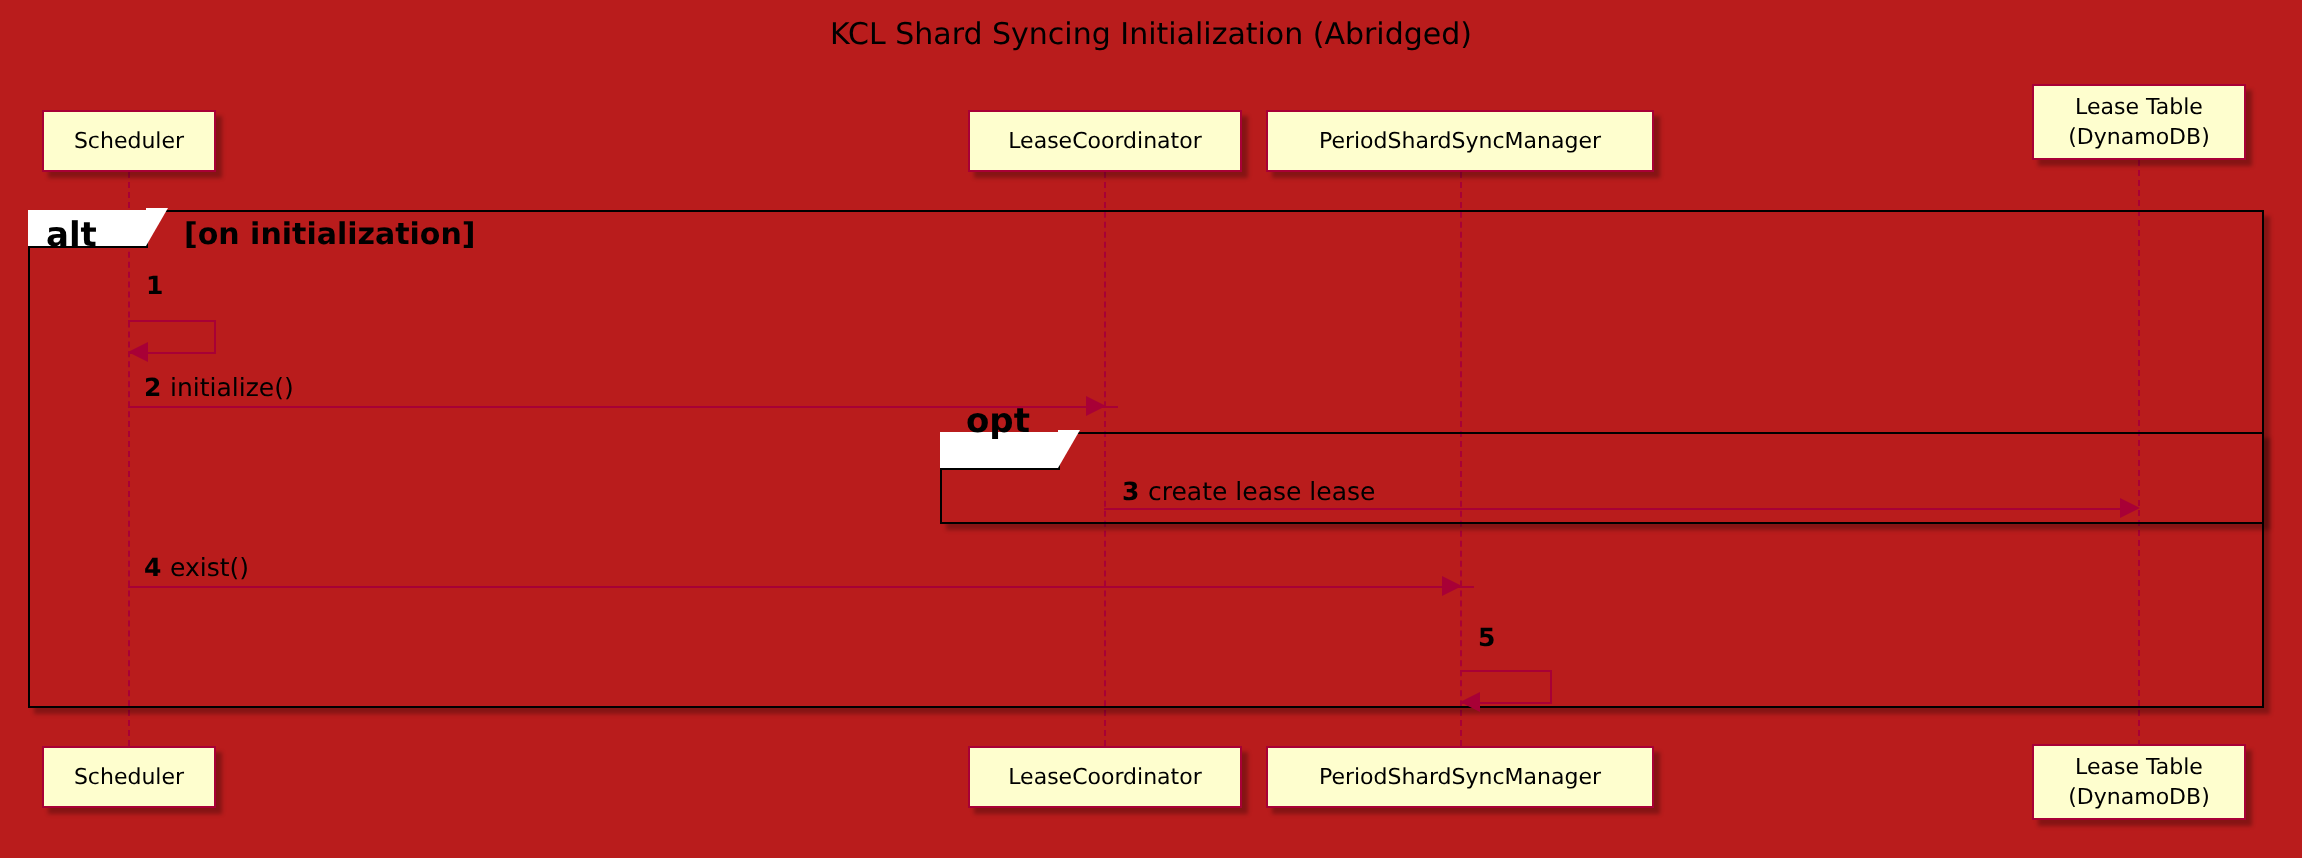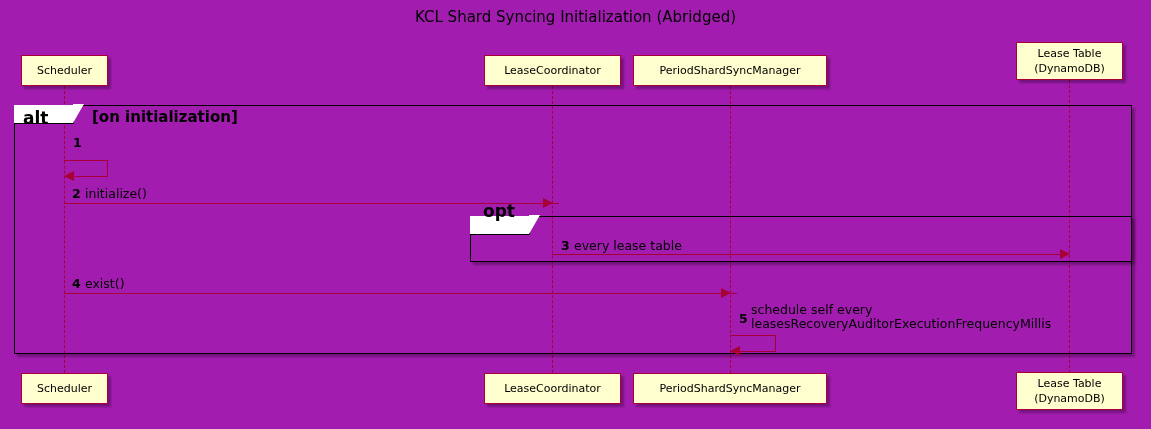--- a/index.html
+++ b/index.html
@@ -9,21 +9,21 @@
   }
   body {
     font-family: "DejaVu Sans", sans-serif;
     color: #000000;
   }
   #diagram {
     position: relative;
     width: 1151px;
     height: 429px;
     overflow: hidden;
-    background: #a21caf;
+    background: #b91c1c;
   }
   .title {
     position: absolute;
     left: 0;
     top: 8px;
     width: 1151px;
     text-align: center;
     font-size: 15px;
     color: #000000;
     white-space: nowrap;
@@ -174,31 +174,29 @@
   <div class="msg-label" style="left:85px; top:187px;">initialize()</div>
   <div class="msg-line" style="left:64px; top:203px; width:495px;"></div>
 
   <div class="arrowhead-right" style="left:543px; top:198px;"></div>
 
   <div class="fragment" style="left:470px; top:216px; width:662px; height:46px;"></div>
   <div class="frag-tab" style="left:470px; top:216px; width:60px;"></div>
   <div class="frag-tab-label" style="left:483px; top:201px;">opt</div>
 
   <div class="msg-num" style="left:561px; top:238px;">3</div>
-  <div class="msg-label" style="left:574px; top:239px;">every lease table</div>
+  <div class="msg-label" style="left:574px; top:239px;">create lease lease</div>
   <div class="msg-line" style="left:552px; top:254px; width:508px;"></div>
   <div class="arrowhead-right" style="left:1060px; top:249px;"></div>
 
   <div class="msg-num" style="left:72px; top:276px;">4</div>
   <div class="msg-label" style="left:85px; top:277px;">exist()</div>
   <div class="msg-line" style="left:64px; top:293px; width:673px;"></div>
   <div class="arrowhead-right" style="left:721px; top:288px;"></div>
 
-  <div class="msg-label" style="left:751px; top:303px;">schedule self every
-  leasesRecoveryAuditorExecutionFrequencyMillis</div>
   <div class="msg-num" style="left:739px; top:311px;">5</div>
   <div class="msg-line" style="left:730px; top:335px; width:46px;"></div>
   <div class="msg-vline" style="left:775px; top:335px; height:16px;"></div>
   <div class="msg-line" style="left:730px; top:351px; width:46px;"></div>
   <div class="arrowhead-left" style="left:730px; top:346px;"></div>
 
   <div class="participant" style="left:21px; top:373px; width:87px; height:31px;">
     <span>Scheduler</span>
   </div>
   <div class="participant" style="left:484px; top:373px; width:137px; height:31px;">

